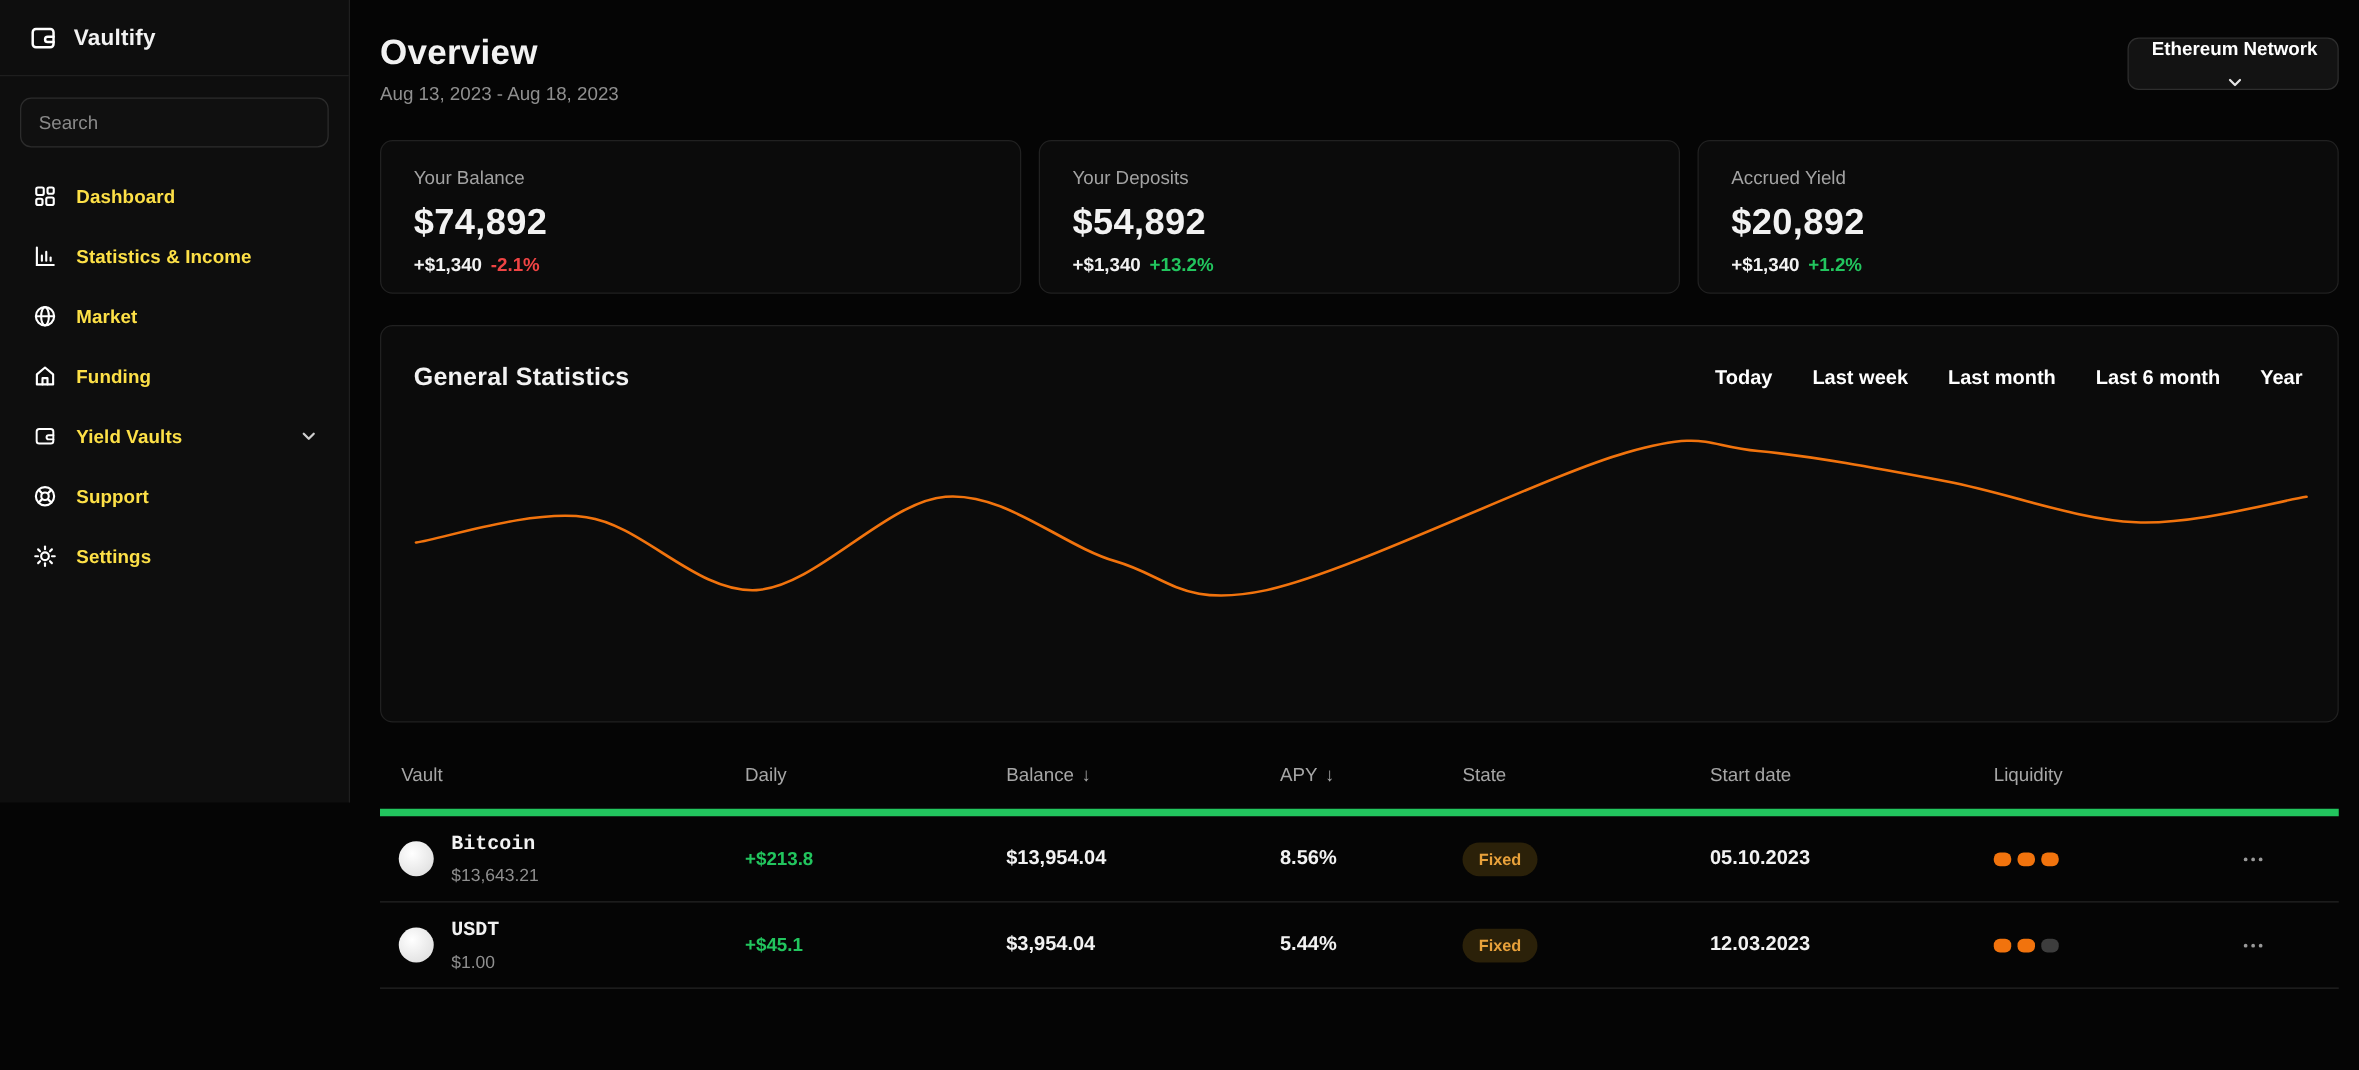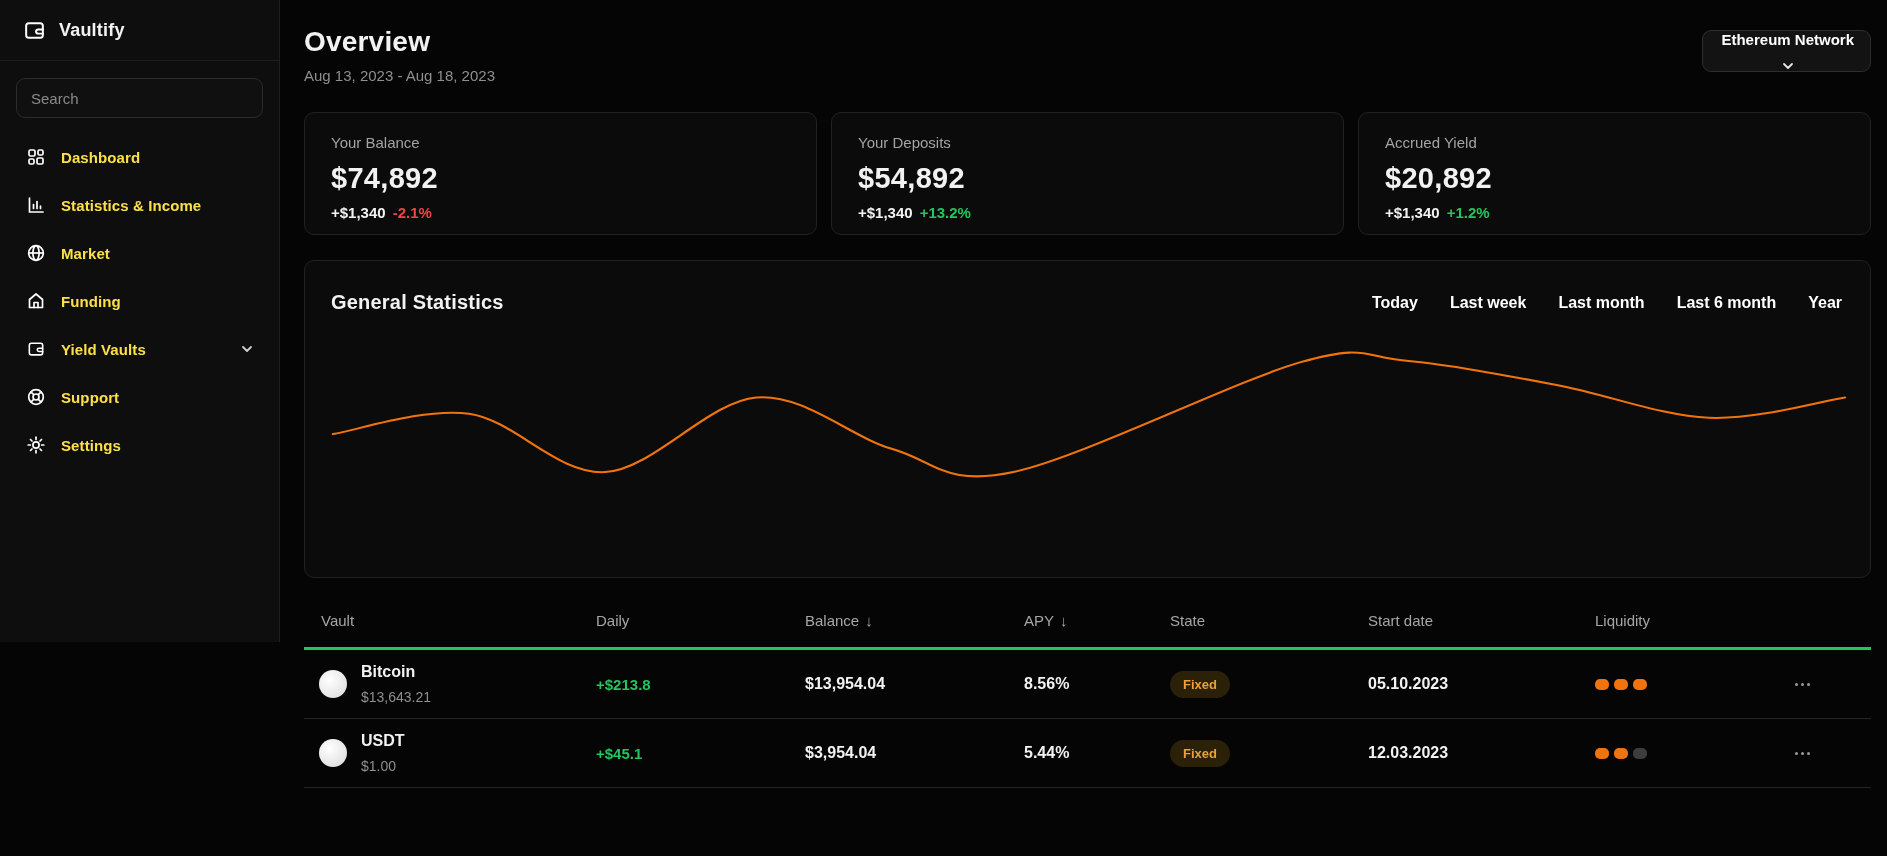--- a/index.html
+++ b/index.html
@@ -64,28 +64,28 @@
   }
   .panel-head { display:flex; align-items:center; justify-content:space-between; padding:30px 28px 0 26px; }
   .panel-title { font-size:20px; font-weight:700; letter-spacing:.2px; }
   .filters { display:flex; gap:32px; }
   .filter { font-size:16px; font-weight:700; color:#fff; cursor:pointer; background:none; border:none; font-family:"Liberation Sans", sans-serif; }
   .chart-svg { position:absolute; left:0; top:0; width:100%; height:100%; }
 
   
   .table { margin-top:22px; }
   .tgrid { display:grid; grid-template-columns:292px 209px 219px 146px 198px 227px 198px 1fr; align-items:center; }
-  .thead { padding:12px 0 18px; border-bottom:3px solid #22c55e; }
+  .thead { padding:12px 0 18px; border-bottom:6px solid #22c55e; }
   .th { font-size:15px; color:#a6a6a6; display:flex; gap:6px; }
   .th:first-child { padding-left:17px; }
   .sort-arrow { color:#a6a6a6; }
   .trow { height:69px; border-bottom:1px solid #242424; cursor:pointer; }
   .vault-cell { display:flex; align-items:center; gap:14px; padding-left:15px; }
   .avatar { width:28px; height:28px; border-radius:50%; background:radial-gradient(circle at 38% 35%, #ffffff, #d9d9d9); }
-  .vault-name { font-size:16px; font-weight:700; }
+  .vault-name { font-size:16px; font-weight:700;font-family:Liberation Mono, monospace; }
   .vault-price { margin-top:8px; font-size:14px; color:#8f8f8f; }
   .cell { font-size:16px; font-weight:600; }
   .daily { color:var(--positive); font-size:15px; font-weight:600; }
   .badge {
     display:inline-block; padding:6px 13px; border-radius:999px;
     background:#2b2109; color:#e9a23b; font-size:13px; font-weight:600;
   }
   .liq { display:flex; gap:5px; }
   .liq-dot { width:14px; height:11px; border-radius:5px; background:#3d3d3d; }
   .liq-dot.filled { background:var(--accent); }

